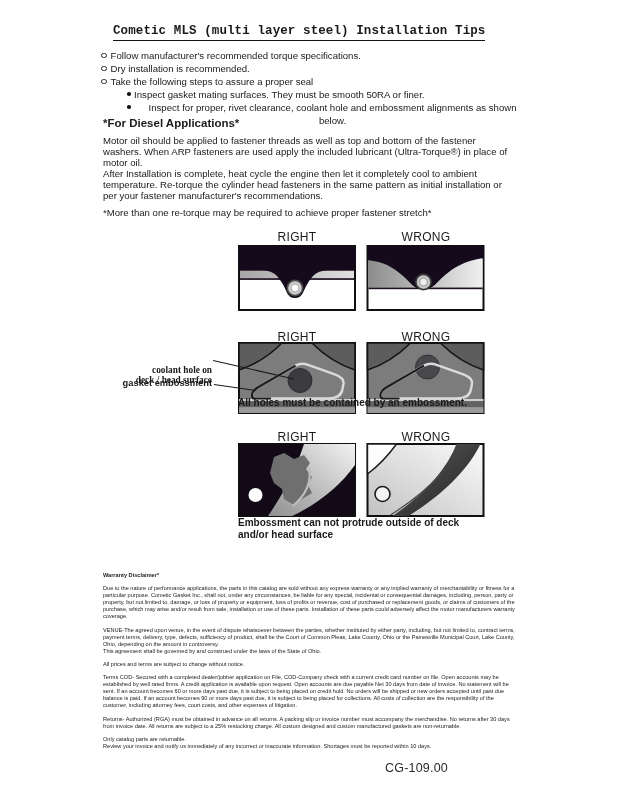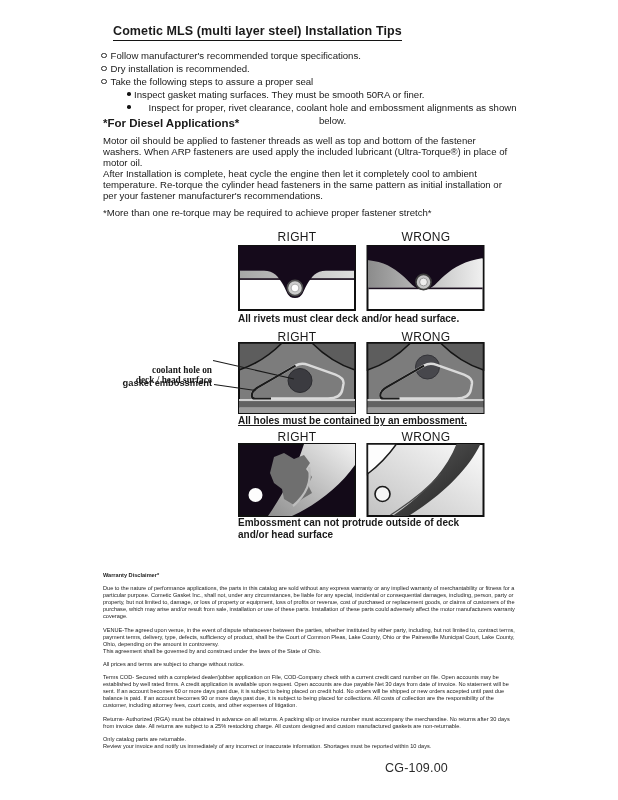--- a/index.html
+++ b/index.html
@@ -1,19 +1,19 @@
 <!DOCTYPE html>
 <html><head>
 <meta charset="utf-8">
 <style>
   html,body{margin:0;padding:0;background:#e8e8e8;}
   .page{position:relative;width:618px;height:800px;background:#ffffff;margin:0 auto;
         font-family:"Liberation Sans",sans-serif;color:#1a1a1a;overflow:hidden;}
   .abs{position:absolute;}
-  .title{left:113px;top:24px;font-size:12.5px;font-weight:bold;border-bottom:1.8px solid #141414;padding-bottom:2px;letter-spacing:.1px;}
+  .title{left:113px;top:24px;font-size:12.5px;font-weight:bold;border-bottom:1.8px solid #141414;padding-bottom:2px;letter-spacing:.1px;font-family:Liberation Mono, monospace;}
   .tips{left:101px;top:49px;width:430px;font-size:9.6px;line-height:13px;}
   .tip-row{display:flex;align-items:flex-start;}
   .tip-row.sub{padding-left:26px;text-align:center;}
   .b-circle{flex:0 0 auto;width:3.6px;height:3.6px;border:1px solid #2a2a2a;border-radius:50%;margin:3.8px 4px 0 0;}
   .b-dot{flex:0 0 auto;width:3.6px;height:3.6px;background:#141414;border-radius:50%;margin:4.2px 3.5px 0 0;}
   .h2{left:103px;top:117px;font-size:11.5px;font-weight:bold;}
   .para{left:103px;width:408px;font-size:9.6px;line-height:11.2px;}
   .p1{top:135px;}
   .p2{top:168px;}
   .note{top:207px;}
@@ -93,21 +93,20 @@
     <rect x="1" y="1" width="116" height="64" fill="#ffffff" stroke="#101010" stroke-width="2"></rect>
     <polygon points="2,14 116,14 116,42.5 2,42.5" fill="url(#g1w)"></polygon>
     <rect x="2" y="42.5" width="114" height="1.7" fill="#1c1020"></rect>
     <path d="M1,1 H117 V13 C98,16 88,22 78,30.5 C70,37 67,44.5 57,44.5 C47,44.5 44,37 36,30.5 C26,22 18,17 1,15 Z" fill="#150a1b"></path>
     <g>
       <circle cx="57" cy="37" r="7.6" fill="#c6c6c6" stroke="#3c3c3c" stroke-width="1.6"></circle>
       <circle cx="57" cy="37" r="3.9" fill="#ededed" stroke="#888888" stroke-width="0.8"></circle>
     </g>
   </svg>
 
-  <div class="abs cap" style="top:313px;">All rivets must clear deck and/or head surface.</div>
 
   <div class="abs dg-head" style="left:247px;top:330px;">RIGHT</div>
   <div class="abs dg-head" style="left:376px;top:330px;">WRONG</div>
 
   <div class="abs dlab" style="top:366px;font-family:Liberation Serif, serif;">
     <div>coolant hole on</div>
     <div>deck / head surface</div>
   </div>
   <div class="abs dlab" style="top:379px;">gasket embossment</div>
 
@@ -131,21 +130,21 @@
     <path d="M1,1 H44 C34,11 18,22.5 1,28 Z" fill="#5d5d5d" stroke="#151515" stroke-width="1.6"></path>
     <path d="M117,1 H74 C84,11 100,22.5 117,28 Z" fill="#5d5d5d" stroke="#151515" stroke-width="1.6"></path>
     <rect x="1" y="57" width="116" height="2.2" fill="#cfcfcf"></rect>
     <rect x="1" y="59.2" width="116" height="6" fill="#626262"></rect>
     <rect x="1" y="65.2" width="116" height="5.8" fill="#9b9b9b"></rect>
     <circle cx="61" cy="25" r="12" fill="#47474c" stroke="#333338" stroke-width="1"></circle>
     <path d="M17,56.5 H90 C99,56.5 103.5,53.5 104.5,47 L105.5,41.5 C106,37.5 103,34.8 97.5,32.6 L70,22.8 C65.5,21.2 61.5,21.3 57.5,23.6 L20,45.2 C15.5,47.8 13.8,50.6 13.8,53.4 C13.8,55.4 14.8,56.5 17,56.5 Z" fill="none" stroke="#dadada" stroke-width="2.4"></path>
     <path d="M57.5,23.6 L20,45.2 C15.5,47.8 13.8,50.6 13.8,53.4 C13.8,55.4 14.8,56.5 17,56.5 L33,56.5" fill="none" stroke="#1b1b1b" stroke-width="2.2"></path>
   </svg>
 
-  <div class="abs cap" style="top:415px;text-decoration:underline;">All holes must be contained by an embossment.</div>
+  <div class="abs cap" style="top:397px;">All holes must be contained by an embossment.</div>
 
   <div class="abs dg-head" style="left:247px;top:430px;">RIGHT</div>
   <div class="abs dg-head" style="left:376px;top:430px;">WRONG</div>
 
   <svg class="dbox" style="left:238px;top:443px;" width="118" height="74" viewBox="0 0 118 74">
     <defs>
       <linearGradient id="g3r" x1="0" y1="1" x2="1" y2="0">
         <stop offset="0" stop-color="#8f8f8f"></stop>
           <stop offset="1" stop-color="#f2f2f2"></stop>
       </linearGradient>

